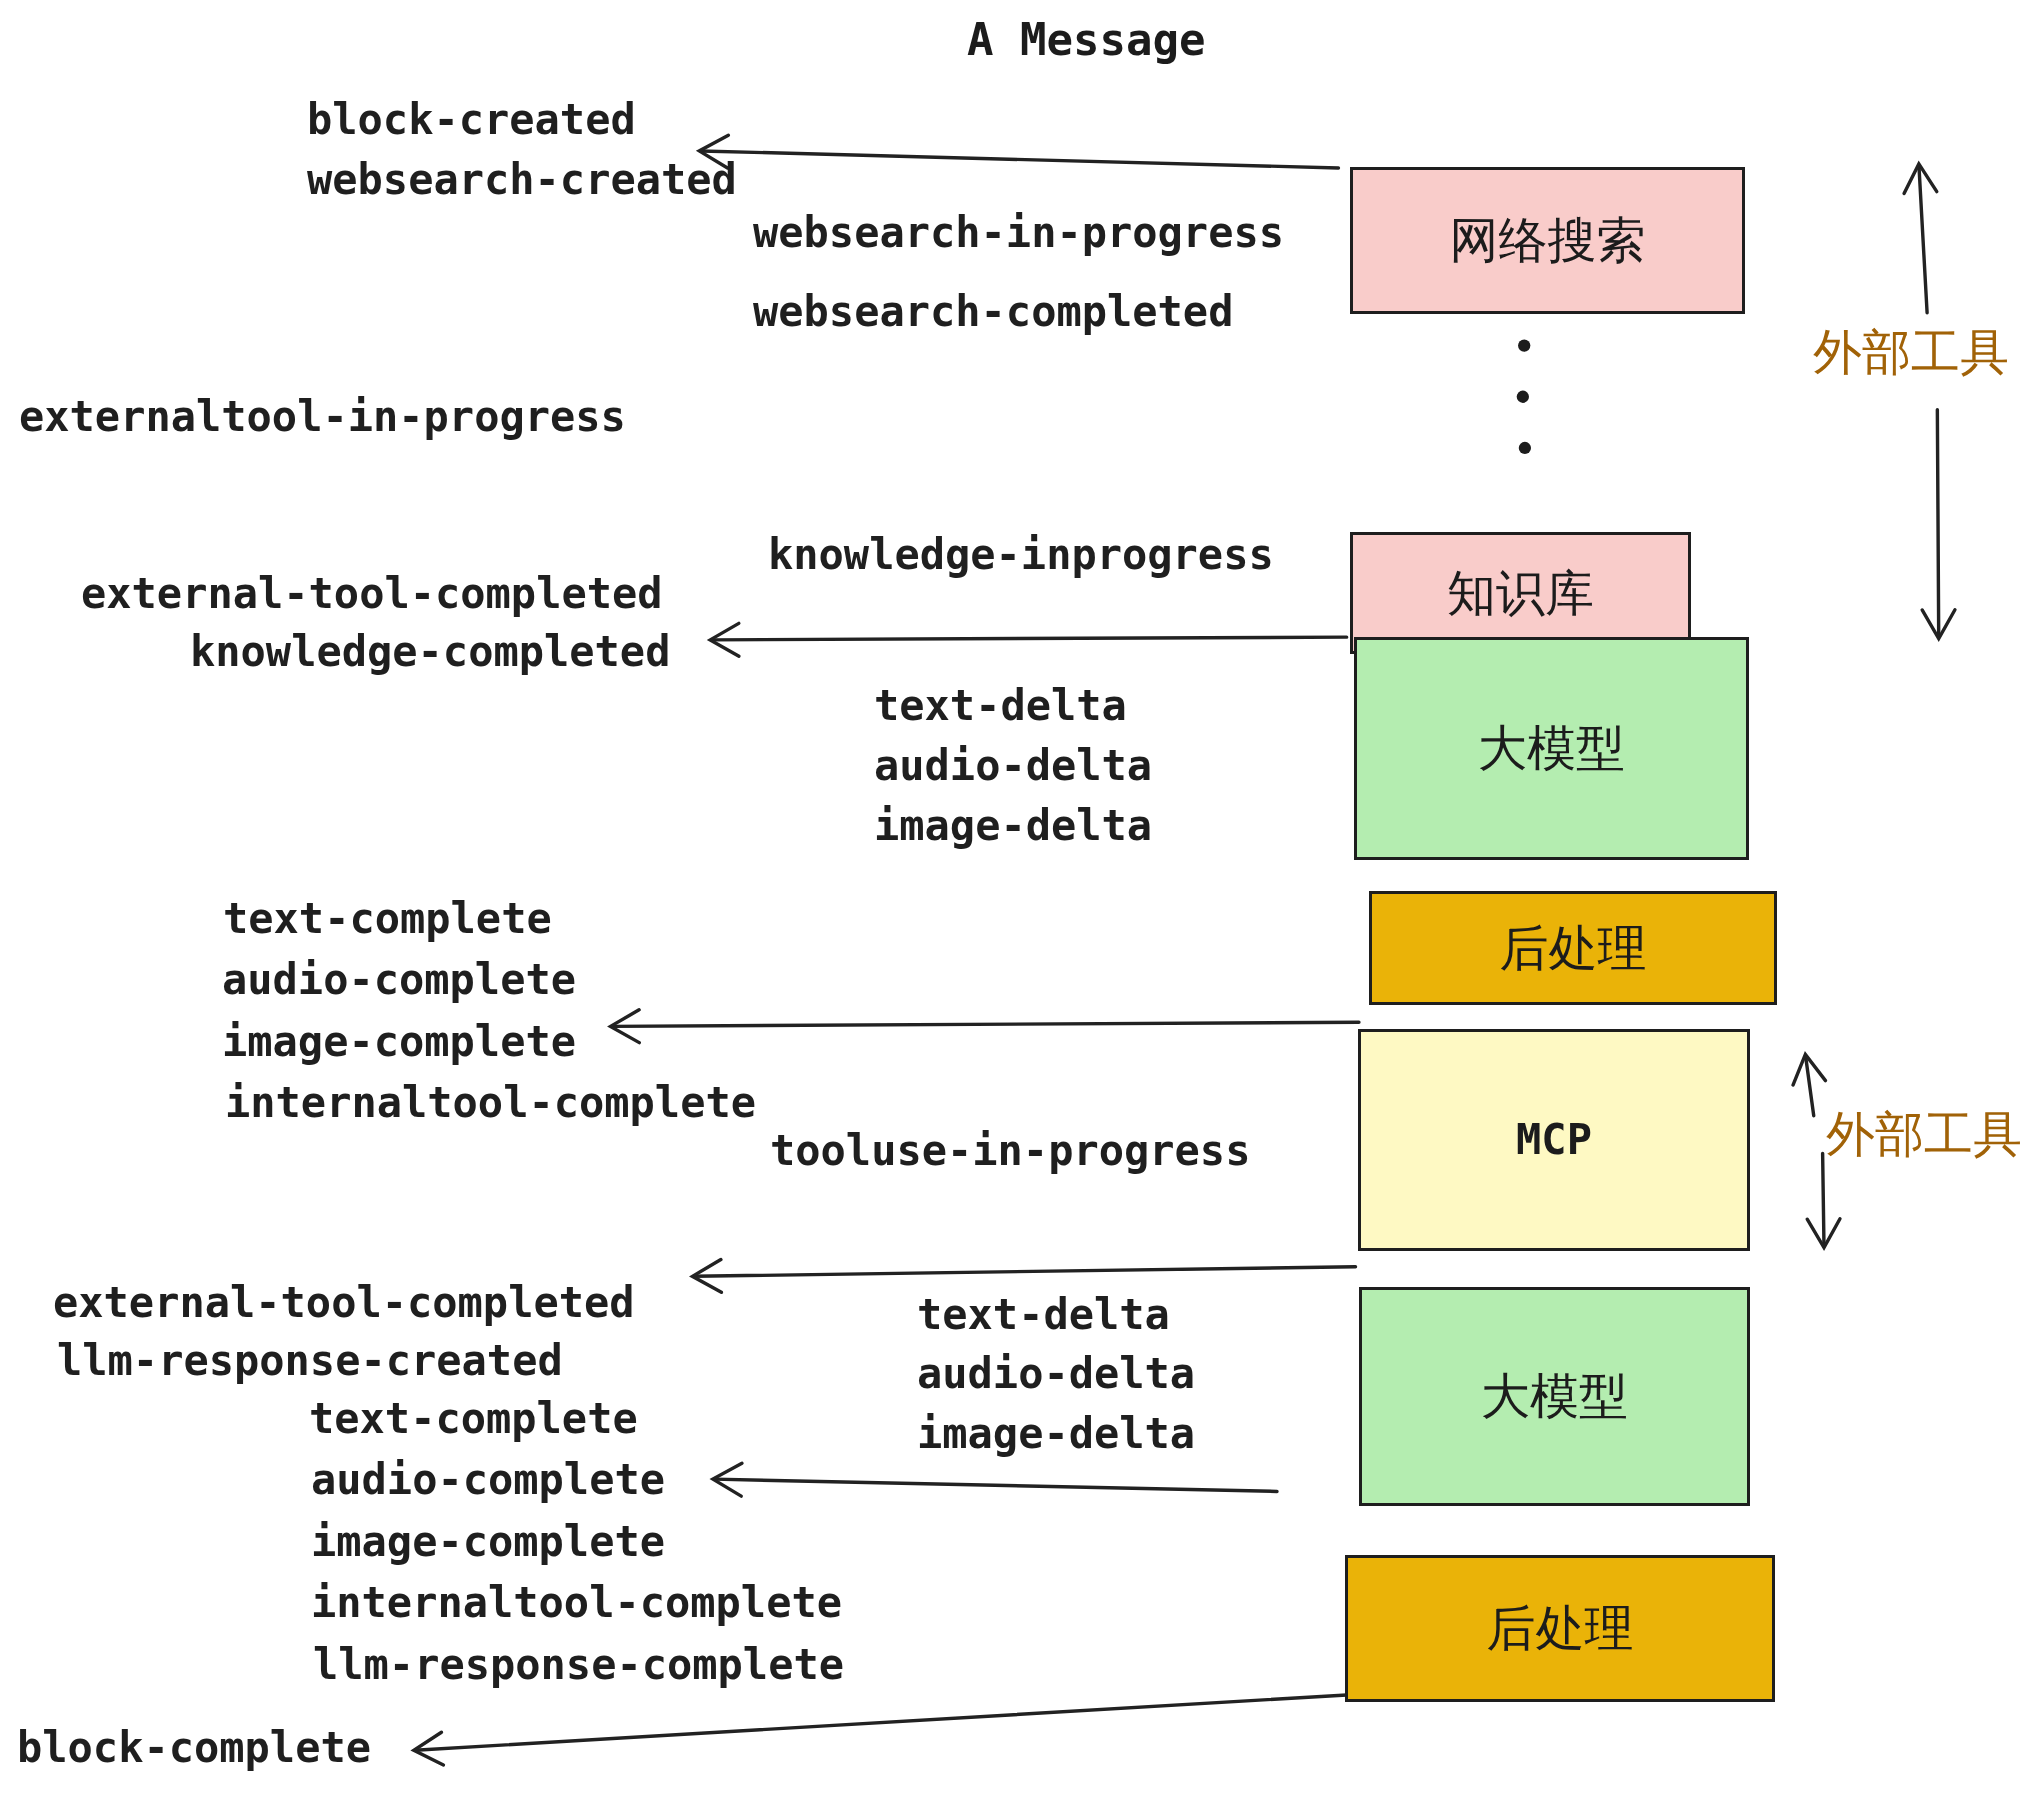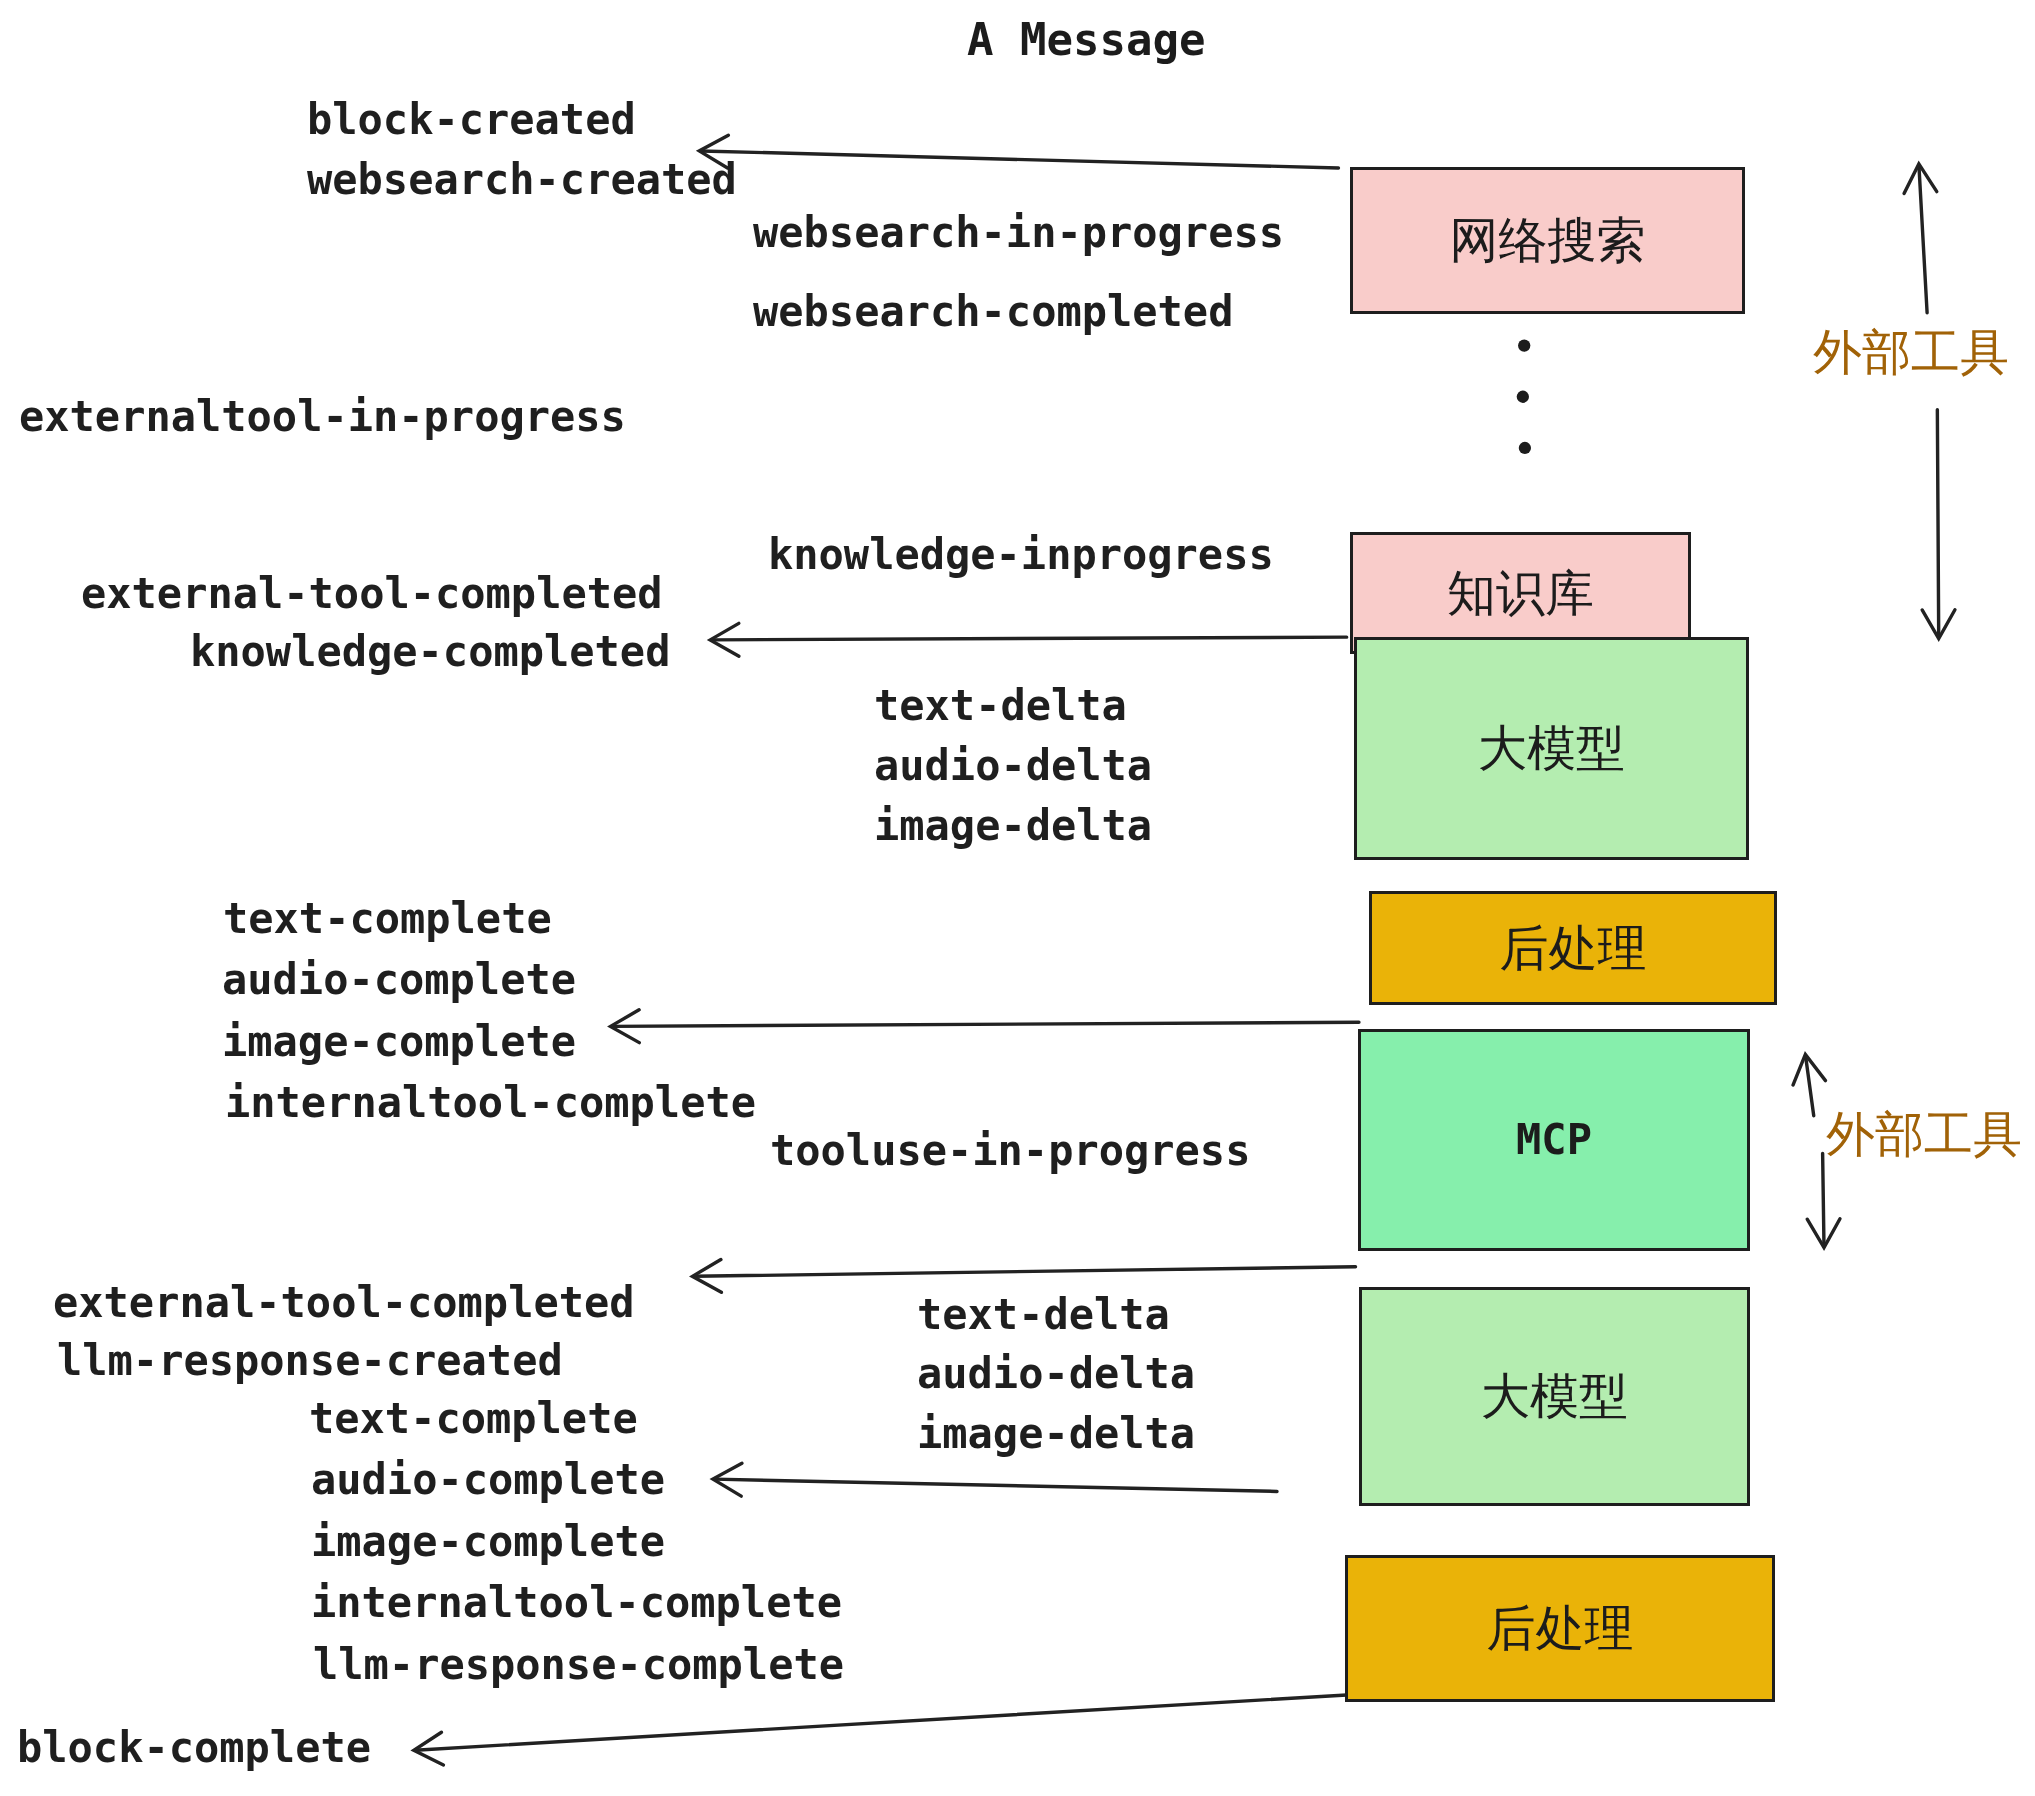--- a/index.html
+++ b/index.html
@@ -36,21 +36,21 @@
     color:#1c1c1c;
     white-space:nowrap;
   }
   .box-label-mono{
     font:700 42px/1 "DejaVu Sans Mono", monospace;
     color:#1c1c1c;
     white-space:nowrap;
   }
   .fill-pink{background:#F9CCCA;}
   .fill-green{background:#B4EDB0;}
-  .fill-yellow{background:#86efac;}
+  .fill-yellow{background:#fef9c3;}
   .fill-white{background:#eab308;}
   .ann{
     position:absolute;
     font:400 49px/1.1 "DejaVu Sans", "Liberation Sans", sans-serif;
     color:#a16207;
     white-space:nowrap;
   }
   #arrow-layer{
     position:absolute;
     left:0;top:0;width:2035px;height:1796px;

